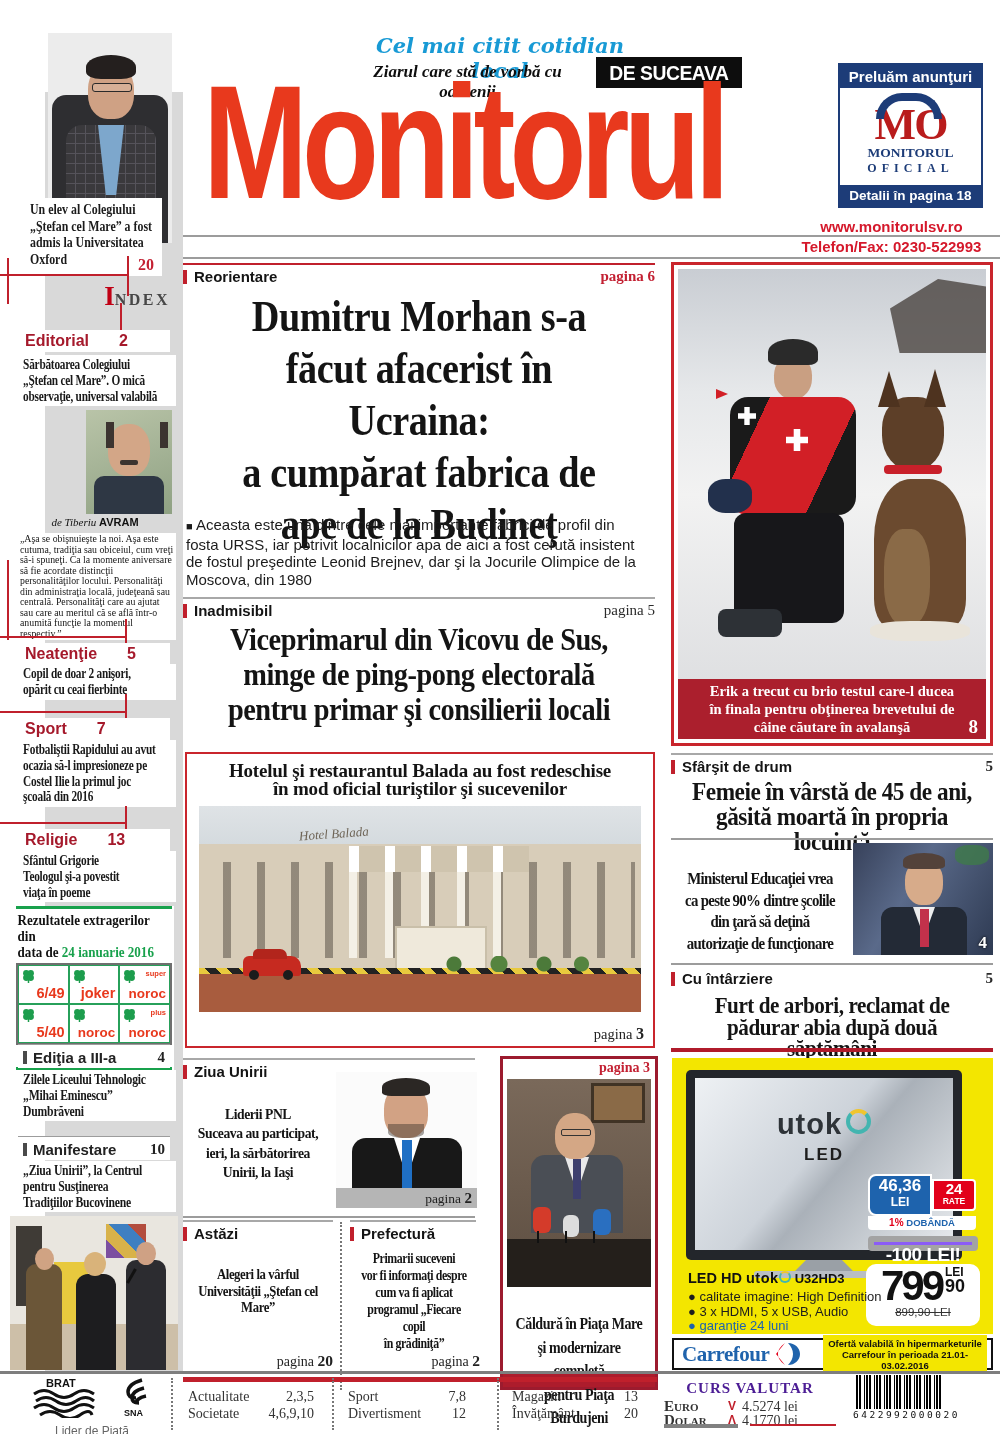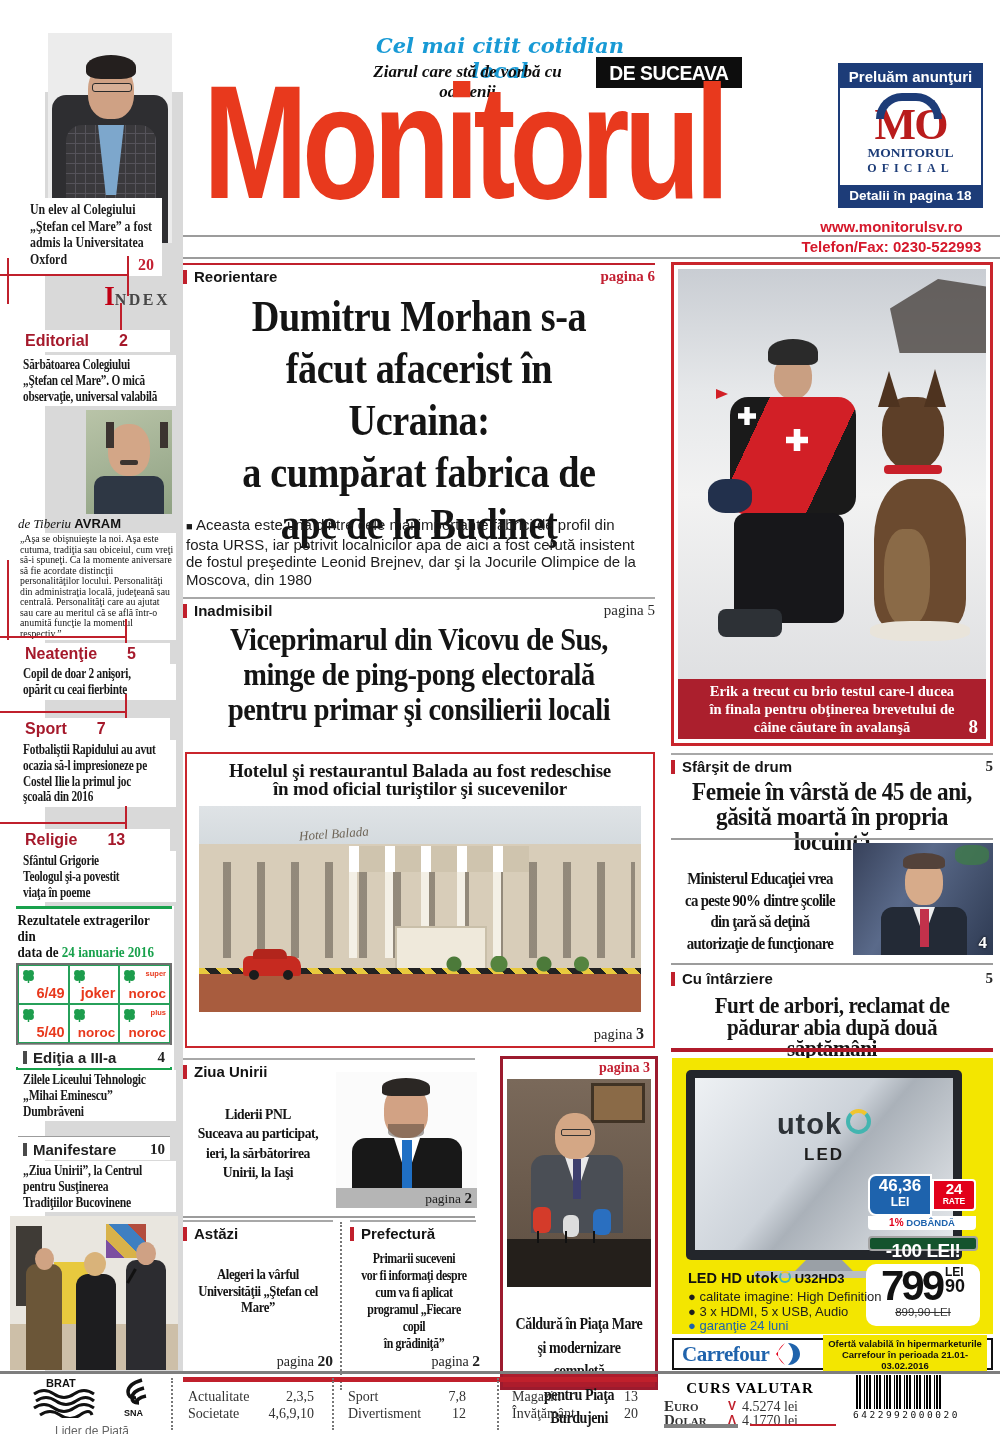--- a/index.html
+++ b/index.html
@@ -87,21 +87,21 @@
   </div>
   <div class="abs sideh" style="left:20px;top:355px">Sărbătoarea Colegiului
 „Ştefan cel Mare”. O mică
 observaţie, universal valabilă</div>
   <div class="photo" style="left:86px;top:410px;width:86px;height:104px;background:linear-gradient(160deg,#b9c4a8,#8fa183)">
     <div class="abs" style="left:8px;top:66px;width:70px;height:38px;background:#2e3744;border-radius:10px 10px 0 0"></div>
     <div class="abs" style="left:22px;top:14px;width:42px;height:52px;background:#d3a687;border-radius:46% 46% 44% 44%"></div>
     <div class="abs" style="left:20px;top:12px;width:46px;height:14px;background:transparent;border-left:8px solid #3c3430;border-right:8px solid #3c3430;height:26px"></div>
     <div class="abs" style="left:34px;top:50px;width:18px;height:5px;background:#3c3430;border-radius:2px"></div>
   </div>
-  <div class="abs" style="left:18px;top:516px;width:154px;text-align:left;font-size:13px">
+  <div class="abs" style="left:18px;top:516px;width:154px;text-align:center;font-size:11px">
     <span class="serif" style="font-style:italic">de Tiberiu </span><span class="b">AVRAM</span>
   </div>
   <div class="abs serif" style="left:18px;top:533px;width:154px;font-size:9.8px;line-height:10.5px;background:#fff;padding:1px 2px;color:#141414">„Aşa se obişnuieşte la noi. Aşa este cutuma, tradiţia sau obiceiul, cum vreţi să-i spuneţi. Ca la momente aniversare să fie acordate distincţii personalităţilor locului. Personalităţi din administraţia locală, judeţeană sau centrală. Personalităţi care au ajutat sau care au meritul că se află într-o anumită funcţie la momentul respectiv.”</div>
 
   <div class="abs redline" style="left:0;top:636px;width:126px;height:1.5px"></div>
   <div class="abs redline" style="left:125px;top:619px;width:1.5px;height:36px"></div>
 
   <div class="abs cat" style="left:20px;top:643px;width:140px">
     <span>Neatenţie</span>
     <span class="pg">5</span>
@@ -494,21 +494,21 @@
     </div>
     <div class="abs" style="left:260px;top:121px;width:44px;height:32px;background:#e2001a;color:#fff;text-align:center;border:2px solid #fff;box-sizing:border-box;border-radius:0 4px 4px 0">
       <div class="b" style="font-size:15px;line-height:16px">24</div>
       <div class="b" style="font-size:8.5px;line-height:9px">RATE</div>
     </div>
     <div class="abs ctr" style="left:196px;top:158px;width:108px;height:14px;background:#fff;border-radius:0 0 4px 4px;font-size:10px;line-height:14px">
       <span class="b" style="color:#e2001a">1%</span>
       <span class="b" style="color:#1e63ad;font-size:9.5px">DOBÂNDĂ</span>
     </div>
 
-    <div class="abs ctr b" style="left:196px;top:178px;width:110px;height:15px;background:#14532d;color:#fff;font-size:19px;line-height:25px;border:2px solid #a3a3a3;border-radius:4px;box-sizing:border-box;letter-spacing:-0.5px">-100 LEI!</div>
+    <div class="abs ctr b" style="left:196px;top:178px;width:110px;height:15px;background:#8b5cf6;color:#fff;font-size:19px;line-height:25px;border:6px solid #a3a3a3;border-radius:4px;box-sizing:border-box;letter-spacing:-0.5px">-100 LEI!</div>
     <div class="abs" style="left:194px;top:206px;width:114px;height:62px;background:#fff;border-radius:10px;text-align:center">
       <div style="display:flex;justify-content:center;align-items:flex-start;margin-top:2px">
         <span class="b" style="font-size:42px;line-height:40px;letter-spacing:-3px;color:#111">799</span>
         <span style="display:inline-block;text-align:left;margin-left:3px">
           <span class="b" style="display:block;font-size:12px;line-height:12px;color:#111">LEI</span>
           <span class="b" style="display:block;font-size:18px;line-height:16px;color:#111">90</span>
         </span>
       </div>
       <div style="font-size:11.5px;color:#333;text-decoration:line-through">899,90 LEI</div>
     </div>
@@ -566,21 +566,21 @@
         <span>Magazin</span>
         <span class="pg">13</span>
       </div>
     <div class="navrow">
         <span>Învăţământ</span>
         <span class="pg">20</span>
       </div>
   </div>
 
   <div class="abs" style="left:664px;top:1380px;width:172px">
-    <div class="serif b ctr" style="font-size:15px;letter-spacing:1px;color:#000000">CURS VALUTAR</div>
+    <div class="serif b ctr" style="font-size:15px;letter-spacing:1px;color:#4c1d95">CURS VALUTAR</div>
     <div class="cursrow" style="margin-top:2px">
       <span style="width:58px;font-weight:bold;font-size:15px">Euro</span>
       <span class="arrow">V</span>
       <span style="font-variant:normal">4.5274 lei</span>
     </div>
     <div class="cursrow">
       <span style="width:58px;font-weight:bold;font-size:15px">Dolar</span>
       <span class="arrow">Λ</span>
       <span style="font-variant:normal">4.1770 lei</span>
     </div>

